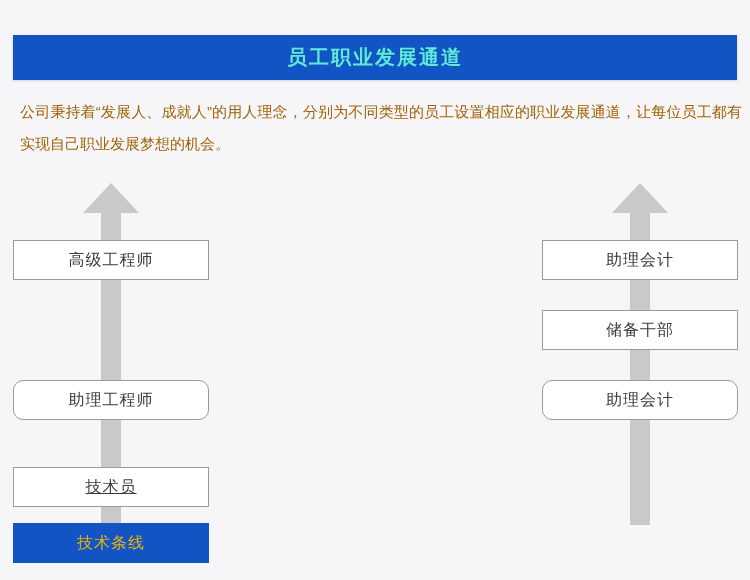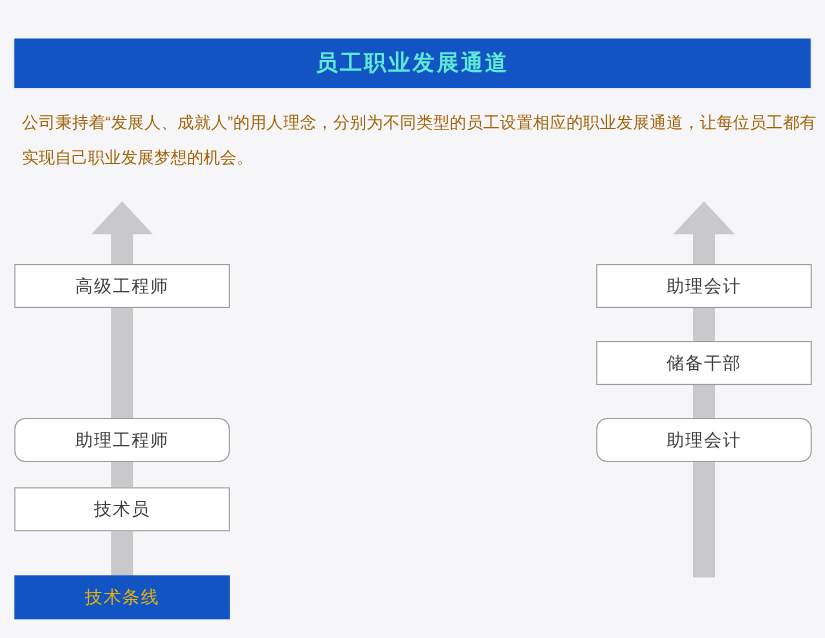--- a/index.html
+++ b/index.html
@@ -83,21 +83,21 @@
     display: flex;
     align-items: center;
     justify-content: center;
     font-size: 16px;
     color: #3c3c3c;
     letter-spacing: 1px;
   }
   .pos-0 { top: 57px; }
   .pos-1 { top: 127px; }
   .pos-2 { top: 197px; border-radius: 10px; }
-  .pos-3 { top: 260px; }
+  .pos-3 { top: 284px; text-decoration: underline; }
   .category-box {
     position: absolute;
     left: 0;
     top: 340px;
     width: 196px;
     height: 40px;
     background: #1254c4;
     color: #eab308;
     display: flex;
     align-items: center;

